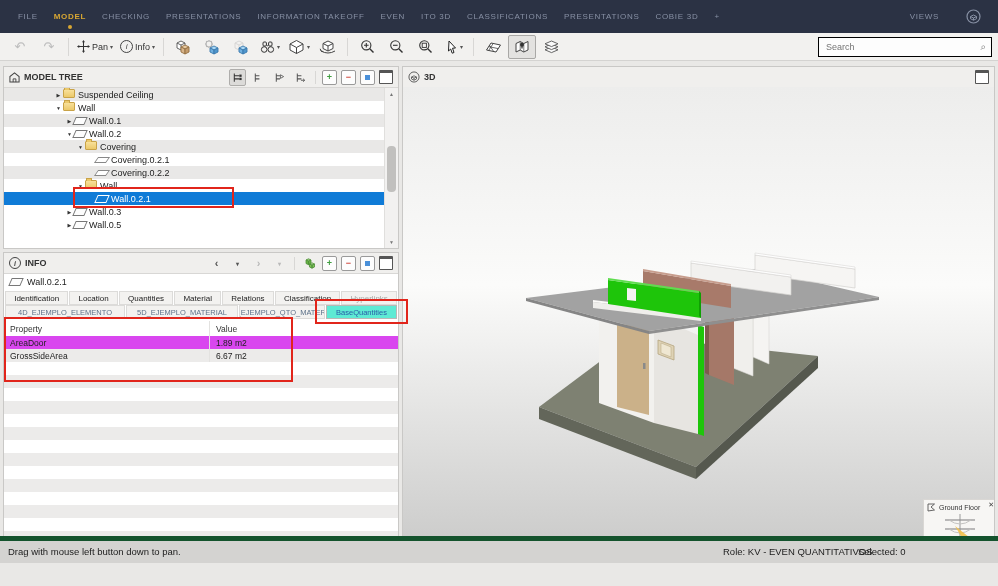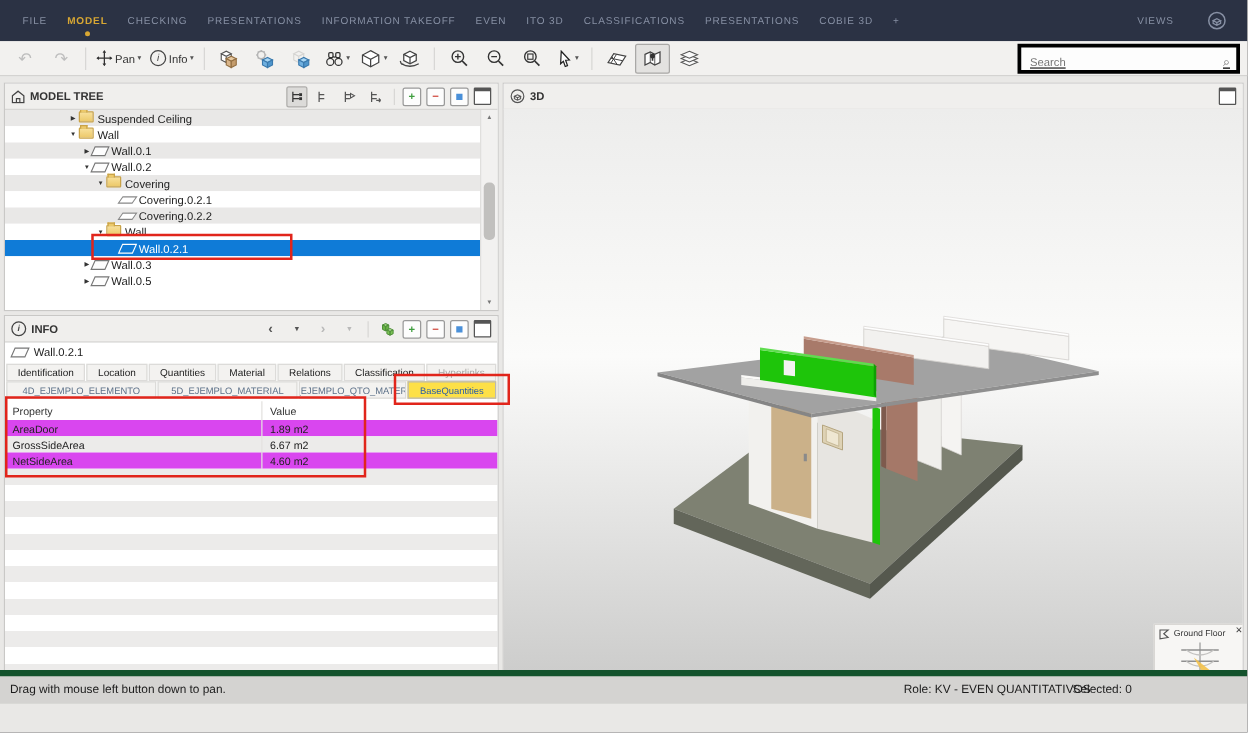--- a/index.html
+++ b/index.html
@@ -23,22 +23,22 @@
            padding:0 6px;box-sizing:border-box;gap:1px;}
   .tbtn{height:22px;min-width:22px;display:flex;align-items:center;justify-content:center;
         gap:2px;border:1px solid transparent;border-radius:2px;color:#4a4a4a;font-size:9px;padding:0 2px;}
   .tbtn.disabled{color:#bdbdbd;}
   .tbtn.pressed{background:#e3e2e0;border:1px solid #a9a8a6;}
   .tsep{width:1px;height:18px;background:#d8d7d5;margin:0 4px;}
   .caret{font-size:6px;color:#555;line-height:1;}
   .tlabel{font-size:9px;color:#333;}
   .info-circ{width:11px;height:11px;border:1px solid #444;border-radius:50%;display:flex;
              align-items:center;justify-content:center;font-size:8px;font-style:italic;color:#444;}
-  .searchbox{margin-left:auto;width:162px;height:18px;background:#fdfdfd;border:3px solid #000000;
-             display:flex;align-items:flex-end;padding:0 5px;gap:4px;text-decoration:underline;}
+  .searchbox{margin-left:auto;width:162px;height:18px;background:#fdfdfd;border:1px solid #000000;
+             display:flex;align-items:center;padding:0 5px;gap:4px;}
   .searchbox input{border:none;outline:none;flex:1;font-size:9px;color:#444;background:transparent;
                    font-family:"Liberation Sans",sans-serif;min-width:0;}
   .mag{color:#777;font-size:10px;}
 
   
   .panel{position:absolute;background:#fff;border:1px solid #c9c8c6;box-sizing:border-box;}
   #model-tree-panel{left:3px;top:66px;width:396px;height:183px;}
   #info-panel{left:3px;top:252px;width:396px;height:308px;overflow:hidden;}
   #viewport-panel{left:402px;top:66px;width:593px;height:494px;}
   .phead{height:20px;background:#f0efed;border-bottom:1px solid #d8d7d5;display:flex;
@@ -84,21 +84,21 @@
   #tabs2{top:52px;height:14px;}
   .itab{flex:1 1 auto;background:#f3f2f0;border:1px solid #dcdbd9;font-size:8px;color:#222;
         display:flex;align-items:center;justify-content:center;white-space:nowrap;
         overflow:hidden;padding:0 2px;box-sizing:border-box;}
   .itab.muted{color:#a8a7a5;}
   .itab2{flex:0 0 auto;background:#f3f2f0;border:1px solid #dcdbd9;font-size:7.5px;color:#5d7189;
         display:flex;align-items:center;justify-content:center;white-space:nowrap;
         overflow:hidden;padding:0 2px;box-sizing:border-box;}
   #tabs2 .itab2:nth-child(1){width:120px;} #tabs2 .itab2:nth-child(2){width:112px;}
   #tabs2 .itab2:nth-child(3){width:86px;}  #tabs2 .itab2:nth-child(4){width:70px;flex:1;}
-  .itab2.selected{background:#fde047;color:#2a5da8;border-color:#b9b8b6;}
+  .itab2.selected{background:#5eead4;color:#2a5da8;border-color:#b9b8b6;}
   #prop-head{position:absolute;left:0;right:0;top:68px;height:15px;display:flex;align-items:center;
              font-size:8.5px;color:#333;border-bottom:1px solid #e3e2e0;background:#fff;}
   #prop-rows{position:absolute;left:0;right:0;top:83px;}
   .prow{display:flex;height:13px;font-size:8.5px;color:#222;align-items:center;background:#d946ef;}
   .prow.striped{background:#ecebea;}
   .pcell{width:205px;padding-left:6px;box-sizing:border-box;white-space:nowrap;overflow:hidden;}
   .pcell.val{flex:1;border-left:1px solid #e3e2e0;height:100%;display:flex;align-items:center;}
   .info-stripes{position:absolute;left:0;right:0;top:122px;bottom:0;
                 background:repeating-linear-gradient(180deg,#ecebea 0 13px,#ffffff 13px 26px);}
 
@@ -462,24 +462,20 @@
       </div>
     <div id="prop-rows">
         <div class="prow">
           <div class="pcell">AreaDoor</div>
           <div class="pcell val">1.89 m2</div>
         </div>
         <div class="prow striped">
           <div class="pcell">GrossSideArea</div>
           <div class="pcell val">6.67 m2</div>
         </div>
-        <div class="prow">
-          <div class="pcell">NetSideArea</div>
-          <div class="pcell val">4.60 m2</div>
-        </div>
       </div>
     <div class="info-stripes"></div>
   </div>
 
   <div class="panel" id="viewport-panel">
     <div class="phead" style="font-weight:bold;">
       <svg width="12" height="12" viewBox="0 0 13 13">
         <circle cx="6.5" cy="6.5" r="5.5" fill="none" stroke="#555" stroke-width="1"></circle>
         <path d="M3.8 6.5 L6.5 5.2 L9.2 6.5 L6.5 7.8 Z M6.5 7.8 V10 M3.8 6.5 V8.7 L6.5 10 L9.2 8.7 V6.5" fill="none" stroke="#555" stroke-width="0.9"></path>
       </svg>

